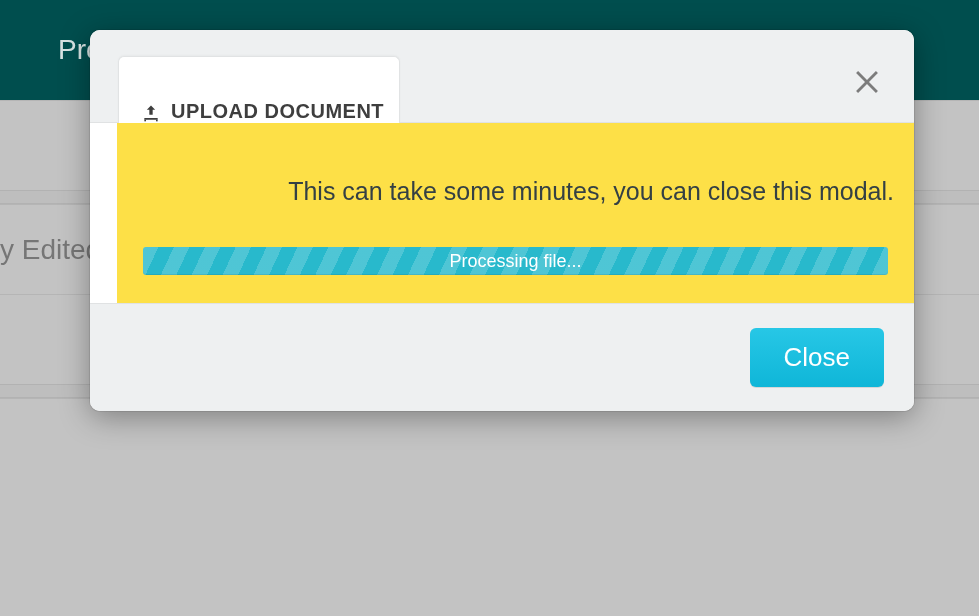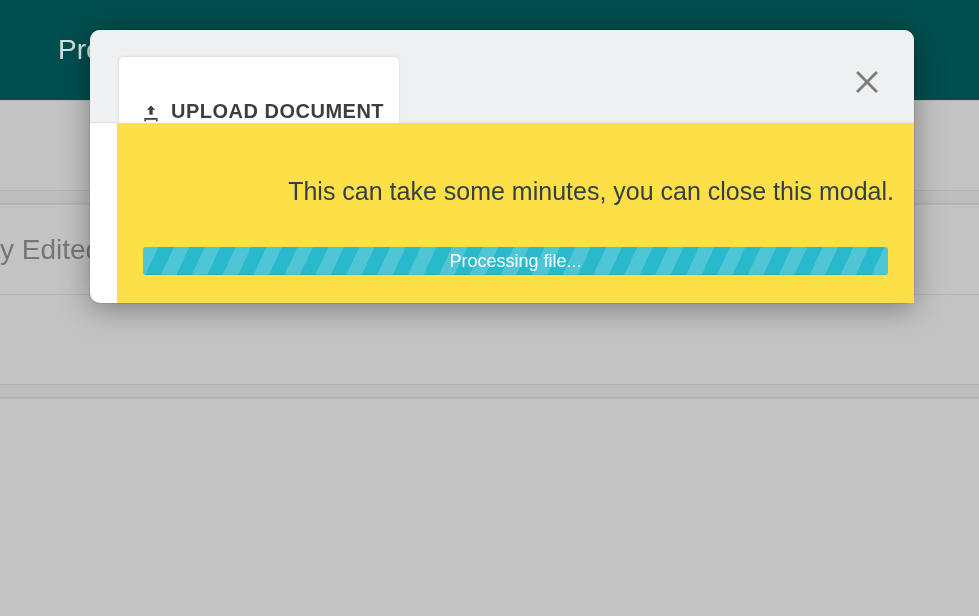--- a/index.html
+++ b/index.html
@@ -198,14 +198,17 @@
     </div>
   </div>
 
   <div class="modal-body">
     <div class="body-text">This can take some minutes, you can close this modal.</div>
     <div class="progress-wrap">
       <span>Processing file...</span>
     </div>
   </div>
 
+  <div class="modal-footer">
+    <button class="btn-close">Close</button>
+  </div>
 
 </div>
 
 </body></html>

